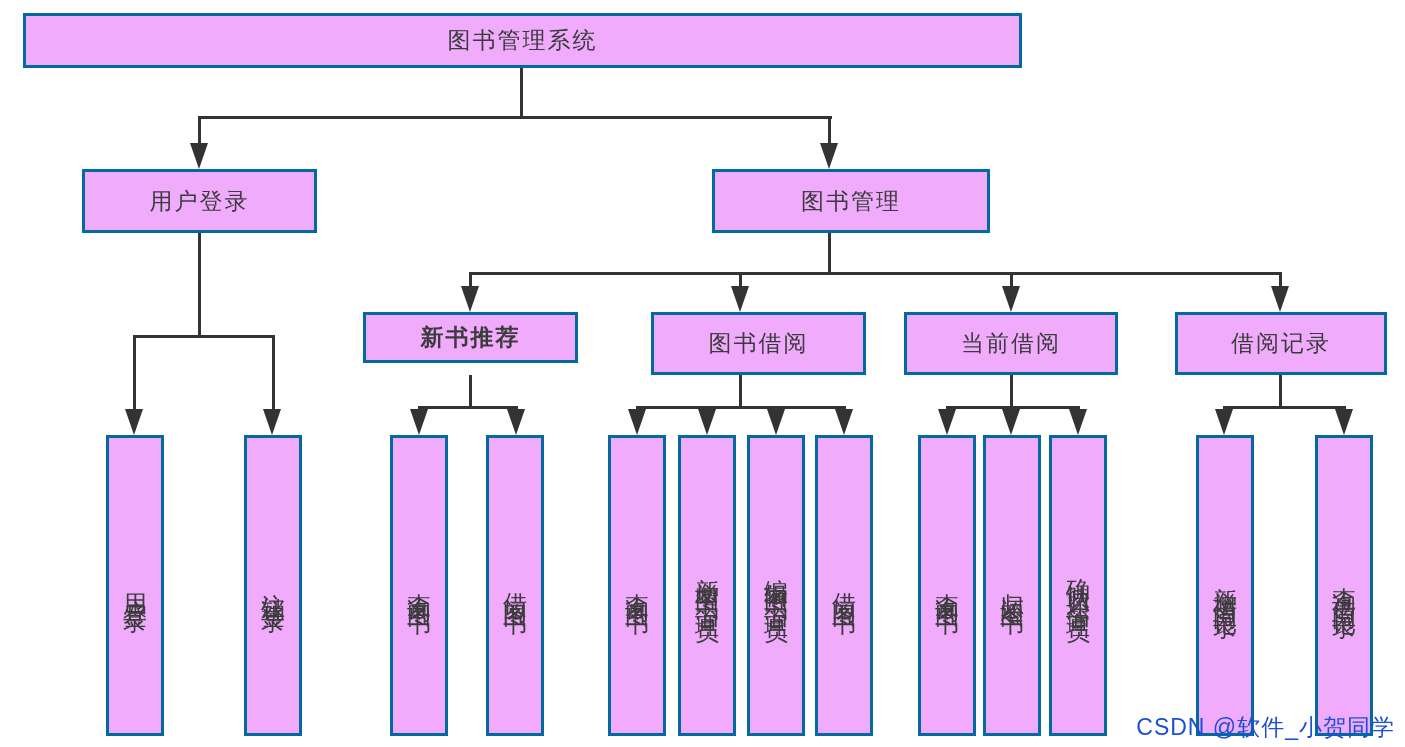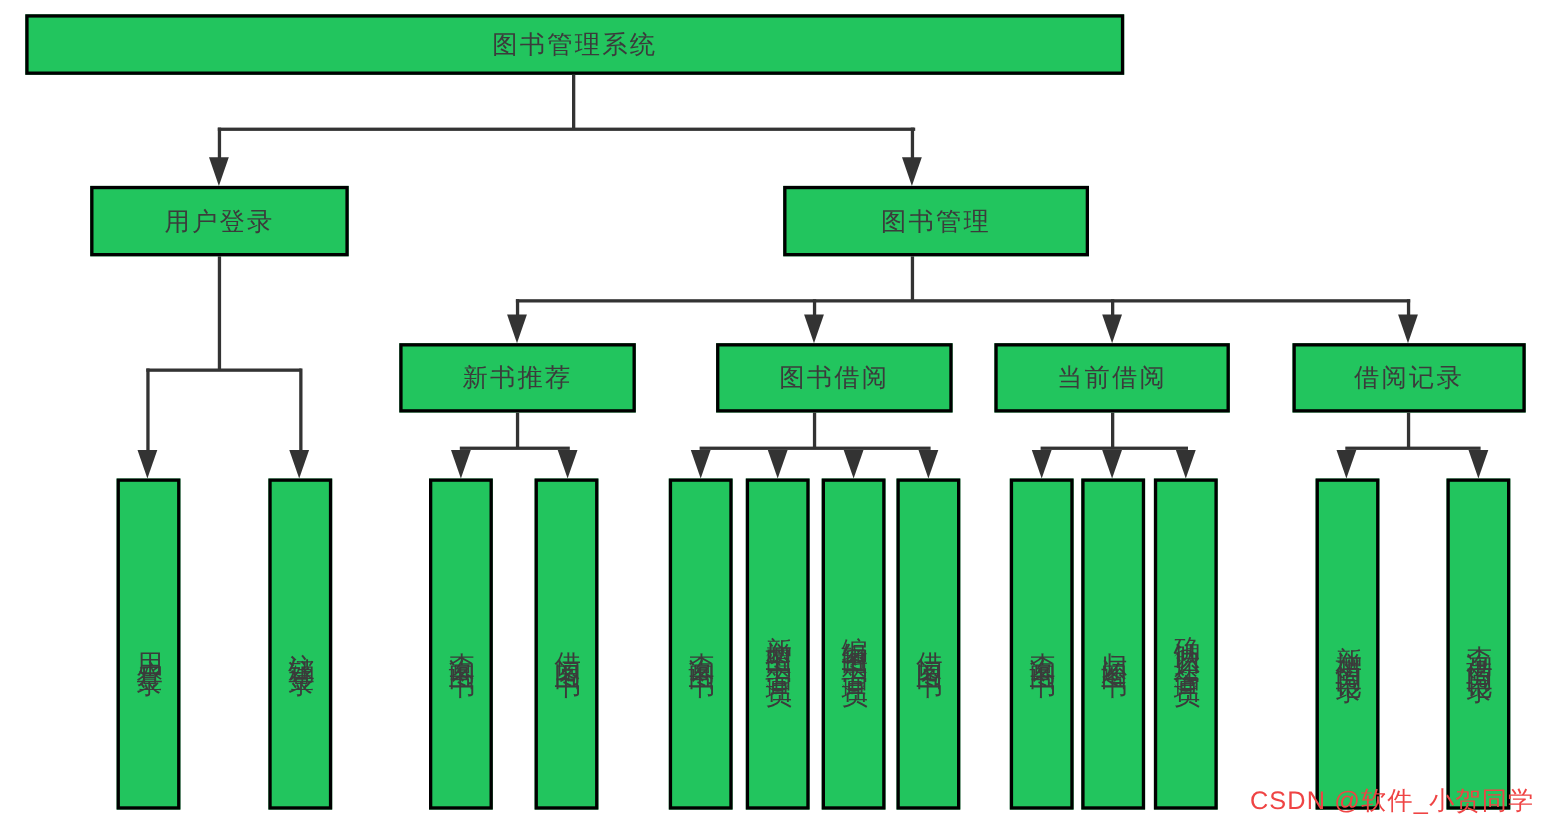--- a/index.html
+++ b/index.html
@@ -3,38 +3,38 @@
 <meta charset="utf-8">
 <style>
   html,body { margin:0; padding:0; background:#ffffff; }
   #stage {
     position:relative; width:1405px; height:747px; background:#ffffff;
     font-family:"Liberation Sans","DejaVu Sans",sans-serif;
     color:#3b3b3b; overflow:hidden;
   }
   .box {
     position:absolute; box-sizing:border-box;
-    border:3px solid #000000; background:#22c55e;
+    border:3px solid #0369a1; background:#f0abfc;
     display:flex; align-items:center; justify-content:center;
   }
   .hlabel { font-size:23px; letter-spacing:2px; white-space:nowrap; }
   .vlabel {
     writing-mode:vertical-rl; text-orientation:mixed;
     font-size:24px; letter-spacing:6px; line-height:1; white-space:nowrap;
   }
   .vline { position:absolute; width:3px; background:#333333; }
   .hline { position:absolute; height:3px; background:#333333; }
   .arrow {
     position:absolute; width:0; height:0;
     border-left:9px solid transparent; border-right:9px solid transparent;
     border-top:26px solid #333333;
   }
   #watermark {
     position:absolute; right:10px; bottom:4px; z-index:10;
-    font-size:23px; color:#ef4444; letter-spacing:1px; white-space:nowrap;
+    font-size:23px; color:#1d4ed8; letter-spacing:1px; white-space:nowrap;
   }
 </style>
 </head>
 <body>
 
 <div id="stage">
 
   <div class="box" style="left:23px; top:13px; width:999px; height:55px;">
     <span class="hlabel">图书管理系统</span>
   </div>
@@ -64,21 +64,21 @@
   <div class="hline" style="left:469px; top:272px; width:813px;"></div>
   <div class="vline" style="left:469px; top:272px; height:18px;"></div>
   <div class="arrow" style="left:461px; top:286px;"></div>
   <div class="vline" style="left:739px; top:272px; height:18px;"></div>
   <div class="arrow" style="left:731px; top:286px;"></div>
   <div class="vline" style="left:1010px; top:272px; height:18px;"></div>
   <div class="arrow" style="left:1002px; top:286px;"></div>
   <div class="vline" style="left:1279px; top:272px; height:18px;"></div>
   <div class="arrow" style="left:1271px; top:286px;"></div>
 
-  <div class="box" style="left:363px; top:312px; width:215px; height:63px;">
+  <div class="box" style="left:363px; top:312px; width:215px; height:51px;font-weight:bold;">
     <span class="hlabel">新书推荐</span>
   </div>
   <div class="box" style="left:633px; top:312px; width:215px; height:63px;margin-left:18px;">
     <span class="hlabel">图书借阅</span>
   </div>
   <div class="box" style="left:1175px; top:312px; width:212px; height:63px;">
     <span class="hlabel">借阅记录</span>
   </div>
   <div class="box" style="left:904px; top:312px; width:214px; height:63px;">
     <span class="hlabel">当前借阅</span>

